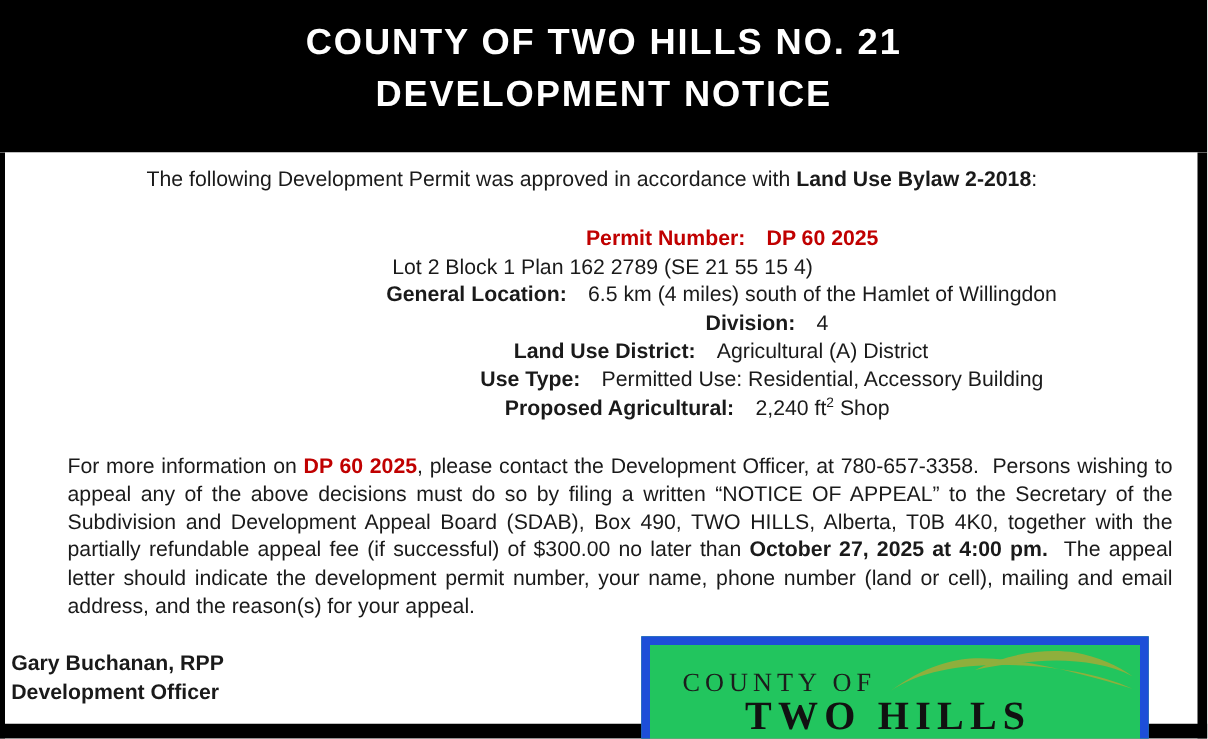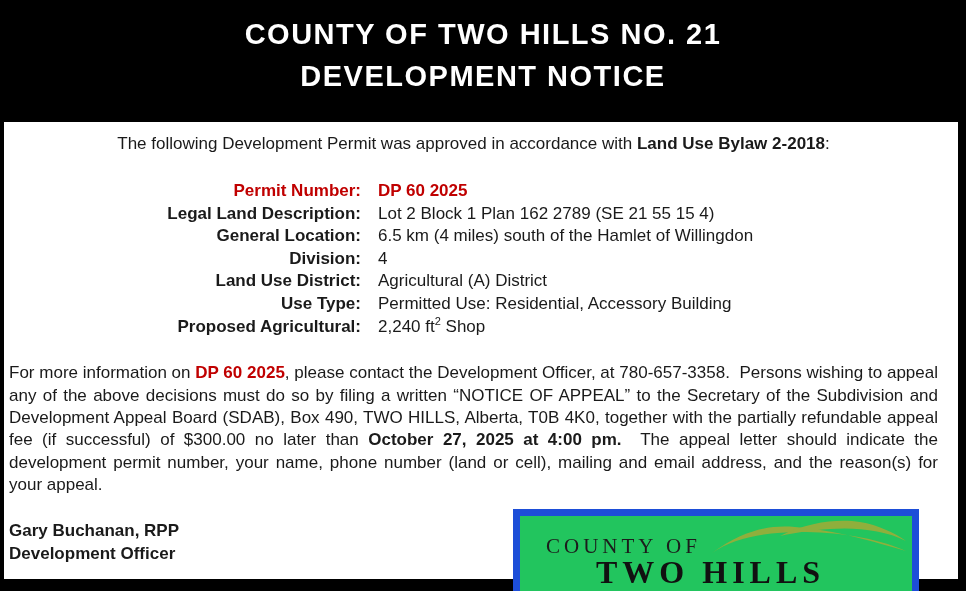--- a/index.html
+++ b/index.html
@@ -20,27 +20,27 @@
   .content {
     position:absolute; top:122px; left:0; right:0; bottom:0;
     border-left:4px solid #000; border-right:8px solid #000; border-bottom:12px solid #000;
     box-sizing:border-box; background:#fff; padding:10px 20px 0 5px;
   }
   .intro { text-align:center; font-size:17px; line-height:21px; margin-top:1px; }
   .bold { font-weight:bold; }
   .red  { color:#C00000; }
   
   .details { margin-top:26px; font-size:17px; }
-  .detail-row { display:flex; line-height:22.6px; }
+  .detail-row { display:flex; line-height:22.6px;justify-content:center; }
   .detail-label { flex:none; width:352px; text-align:right; font-weight:bold; }
   .detail-value { margin-left:17px; }
   sup.sq { font-size:11px; vertical-align:super; line-height:0; }
   
   .paragraph {
-    margin-top:24px; font-size:17px; line-height:22.4px; text-align:justify;
+    margin-top:24px; font-size:17px; line-height:22.4px; text-align:justify;margin-left:45px;
   }
   
   .bottom { position:relative; margin-top:12px; height:100px; }
   .signature { font-size:17px; font-weight:bold; line-height:23px; padding-top:10px; }
   .logo-box {
     position:absolute; top:0; right:19px; width:392px; height:91px;
     border:7px solid #1d4ed8; background:#22c55e;
   }
   .logo-county {
     position:absolute; left:26px; top:18px;
@@ -67,21 +67,20 @@
   <div class="content">
 
     <div class="intro"><span>The following Development Permit was approved in accordance with </span><span class="bold">Land Use Bylaw 2-2018</span><span>:</span></div>
 
     <div class="details">
       <div class="detail-row">
         <div class="detail-label red">Permit Number:</div>
         <div class="detail-value red bold">DP 60 2025</div>
       </div>
       <div class="detail-row">
-        <div class="detail-label">Legal Land Description:</div>
         <div class="detail-value">Lot 2 Block 1 Plan 162 2789 (SE 21 55 15 4)</div>
       </div>
       <div class="detail-row">
         <div class="detail-label">General Location:</div>
         <div class="detail-value">6.5 km (4 miles) south of the Hamlet of Willingdon</div>
       </div>
       <div class="detail-row">
         <div class="detail-label">Division:</div>
         <div class="detail-value">4</div>
       </div>

